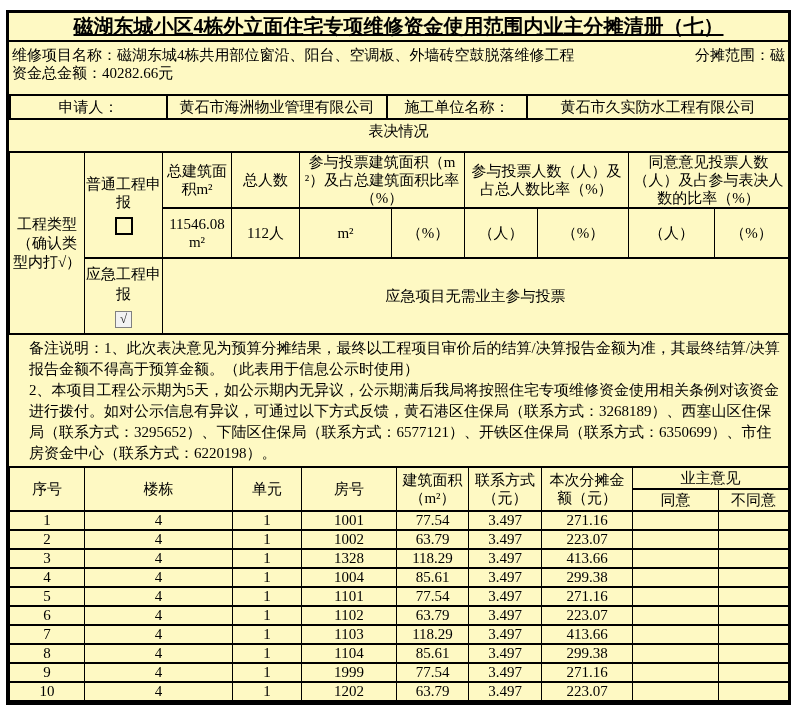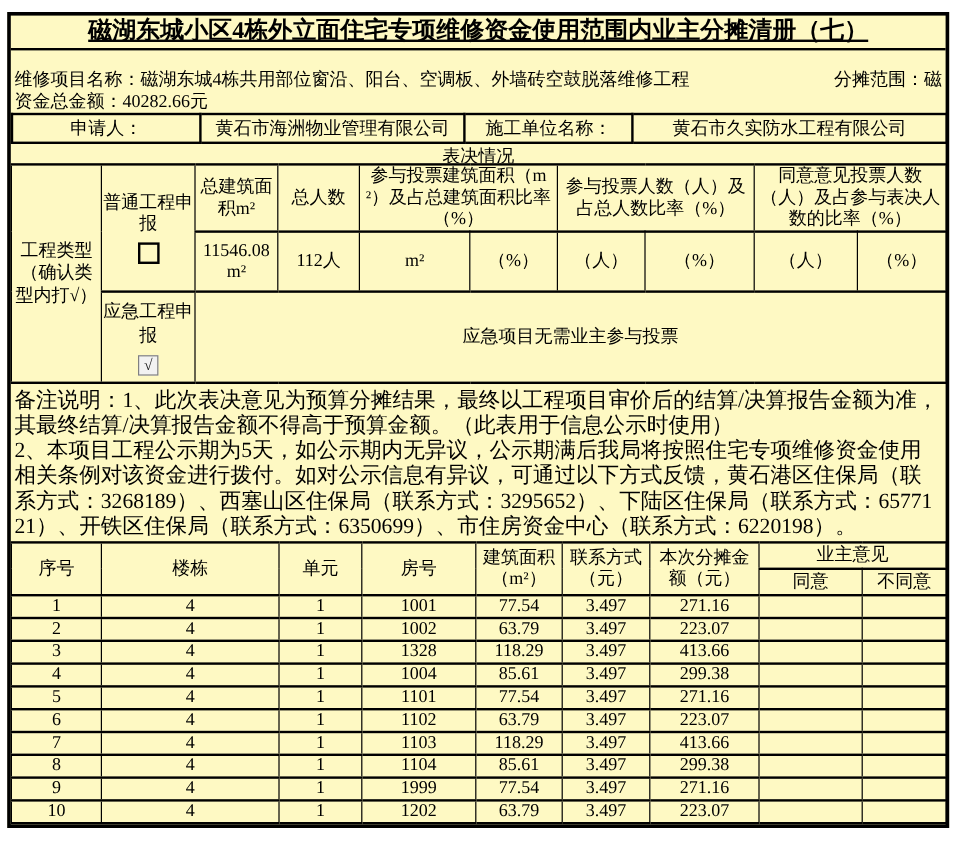--- a/index.html
+++ b/index.html
@@ -1,32 +1,32 @@
 <!DOCTYPE html>
 <html><head>
 <meta charset="utf-8">
 <style>
   html,body{margin:0;padding:0;background:#fff;color:#000;}
   body{width:795px;height:706px;position:relative;font-family:"Liberation Serif","DejaVu Sans",serif;}
   .sheet{position:absolute;left:6px;top:10px;width:779px;border:3px solid #000;background:#fef9c3;}
   .title-row{height:27px;line-height:26px;text-align:center;font-size:20px;font-weight:bold;border-bottom:2px solid #000;overflow:hidden;}
   .title-row span{text-decoration:underline;}
-  .info-row{height:52px;overflow:hidden;font-size:15px;line-height:18px;padding:16px 3px;box-sizing:border-box;}
+  .info-row{height:52px;overflow:hidden;font-size:15px;line-height:18px;padding:4px 3px;box-sizing:border-box;}
   .info-line{display:flex;justify-content:space-between;white-space:nowrap;}
   table{border-collapse:collapse;table-layout:fixed;width:779px;}
   td{border:solid #000;border-width:2px 1px;text-align:center;font-size:15px;padding:0 1px;overflow:hidden;word-break:break-all;}
   .applicant-table td{border-width:2px;height:22px;}
-  .vote-caption{height:16px;line-height:22px;text-align:center;font-size:15px;overflow:hidden;}
+  .vote-caption{height:31px;line-height:22px;text-align:center;font-size:15px;overflow:hidden;}
   .vote-table .r-a td{height:54px;line-height:18px;}
   .vote-table .r-b td{height:48px;line-height:18px;}
   .vote-table .r-c td{height:74px;line-height:20px;}
   .vote-table td.c-type{line-height:19px;}
   .cb{display:inline-block;width:14px;height:14px;border:2px solid #000;margin-top:6px;line-height:13px;font-size:13px;text-align:center;vertical-align:middle;}
   .cb.checked{border:1px solid #808080;background:#f2f2f2;color:#222;width:15px;height:15px;}
-  .remarks{min-height:124px;font-size:18px;line-height:21px;padding:3px 4px 2px 3px;white-space:pre-wrap;text-align:left;word-break:break-all;box-sizing:border-box;}
+  .remarks{min-height:124px;font-size:15px;line-height:21px;padding:3px 4px 2px 20px;white-space:pre-wrap;text-align:left;word-break:break-all;box-sizing:border-box;}
   .main-table td{height:17px;line-height:17px;}
   .main-table .hdr td{height:20px;line-height:18px;}
   .num{font-family:"Liberation Serif","DejaVu Serif",serif;}
 </style>
 </head>
 <body>
 
 <div class="sheet">
 
   <div class="title-row">

